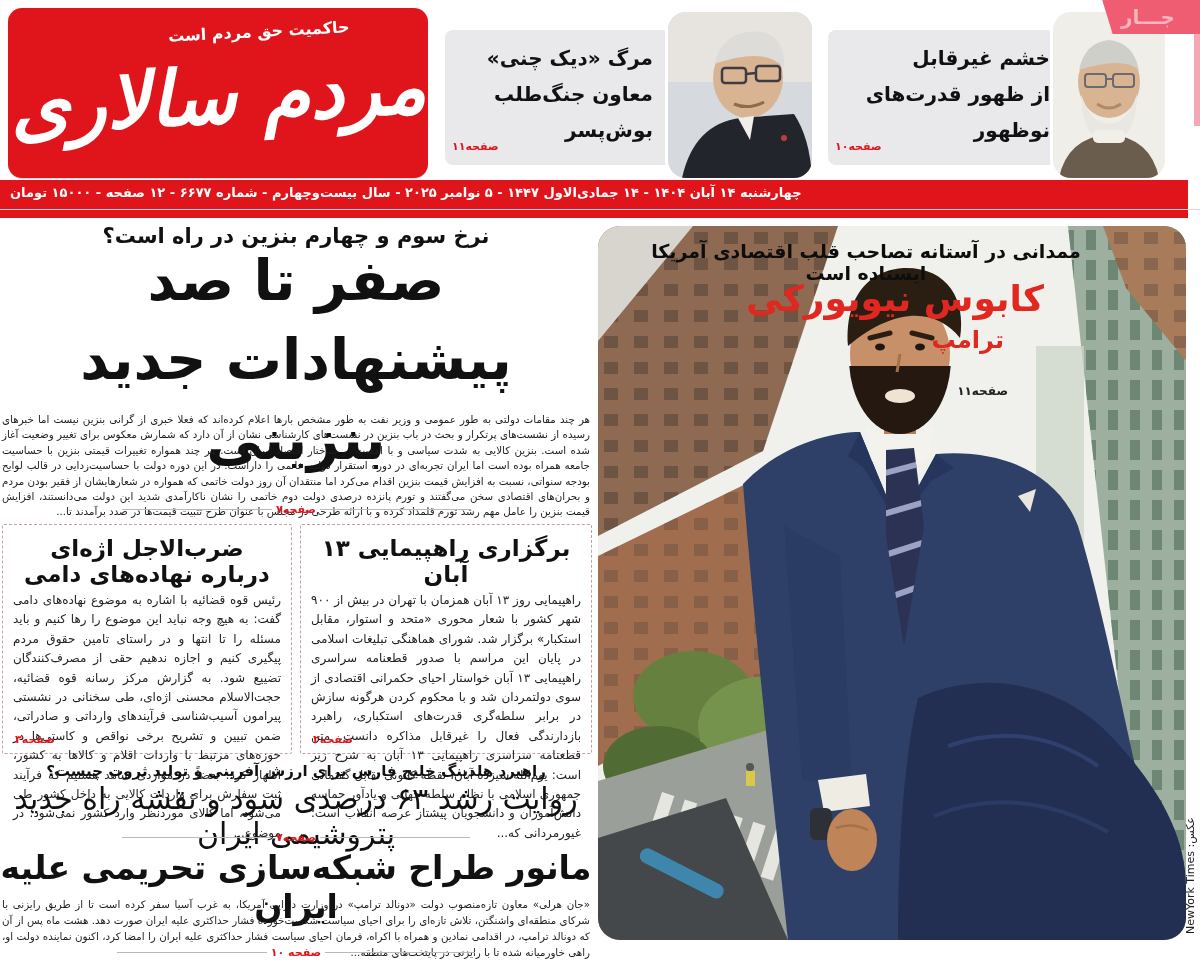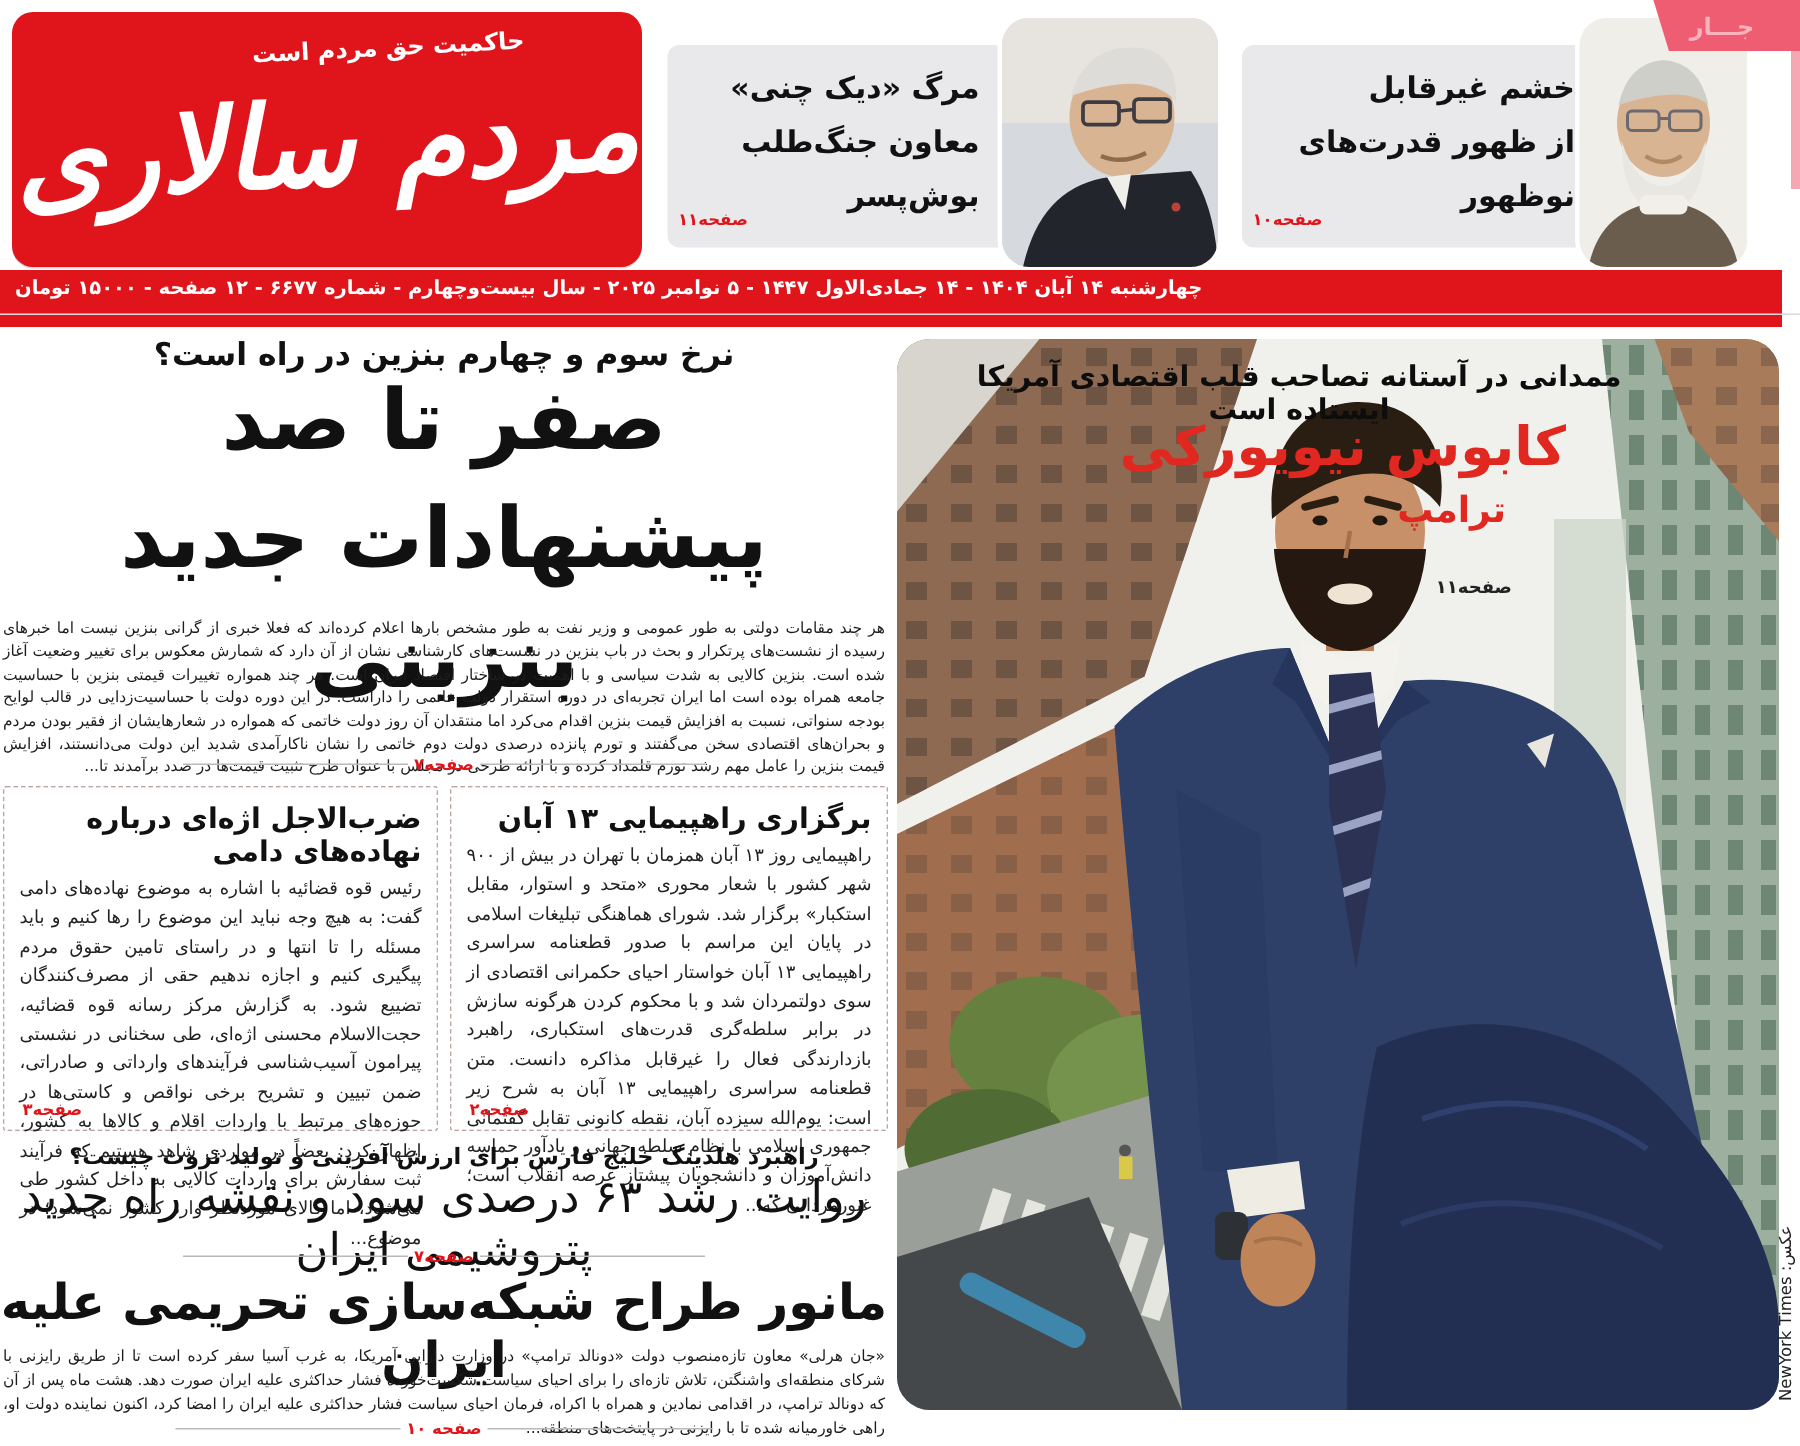--- a/index.html
+++ b/index.html
@@ -27,21 +27,21 @@
   .ts-page{position:absolute;color:#e0151c;font-size:11px;font-weight:bold;}
   .ts-photo{position:absolute;top:12px;height:166px;border-radius:18px;overflow:hidden;
             box-shadow:0 0 0 3px #fff;}
   .ts-photo1{left:668px;width:144px;}
   .ts-photo2{left:1053px;width:112px;}
 
   
   .ribbon{left:1096px;top:0;width:104px;height:34px;background:#ef5d72;
           clip-path:polygon(6% 0,100% 0,100% 100%,16% 100%);
           display:flex;align-items:center;justify-content:center;}
-  .ribbon span{color:#f9b3bd;font-size:16px;font-weight:bold;}
+  .ribbon span{color:#f9b3bd;font-size:20px;font-weight:bold;}
   .ribbon-edge{left:1194px;top:34px;width:6px;height:92px;background:#f5a8b3;}
 
   
   .datebar{left:0;top:180px;width:1188px;height:38px;background:#e0151c;color:#fff;
            font-size:13px;font-weight:bold;line-height:26px;direction:rtl;text-align:left;
            padding-right:0;}
   .datebar span{margin-left:10px;margin-right:8px;display:inline-block;}
   .rule{left:0;top:209px;width:1200px;height:1px;background:#d8d8de;}
 
   
@@ -52,21 +52,21 @@
   .lead-body{left:2px;top:412px;width:588px;font-size:10.3px;line-height:15.4px;
              text-align:justify;color:#1c1c1c;}
   .pref-row{left:0;width:592px;display:flex;align-items:center;justify-content:center;gap:4px;}
   .pline{width:150px;height:1px;background:#b9b9bf;}
   .pref{color:#e0151c;font-size:11px;font-weight:bold;}
 
   
   .nbox{top:524px;height:228px;border:1px dashed #bfa3a3;border-radius:2px;background:#fff;}
   .nbox-left{left:2px;width:288px;}
   .nbox-right{left:300px;width:290px;}
-  .nbox-title{margin:10px 10px 4px;text-align:right;font-size:19px;font-weight:bold;color:#111;}
+  .nbox-title{margin:10px 10px 4px;text-align:center;font-size:23px;font-weight:bold;color:#111;}
   .nbox-body{margin:0 10px;font-size:12px;line-height:19.4px;text-align:justify;color:#222;}
   .nbox-page{position:absolute;left:12px;bottom:7px;color:#e0151c;font-size:11px;font-weight:bold;}
 
   .bot-kicker{top:762px;font-size:15px;font-weight:bold;}
   .bot-h1{top:781px;font-size:30px;font-weight:400;}
   .bot-h2{top:848px;font-size:33px;font-weight:900;}
   .bot-body{left:2px;top:896px;width:588px;font-size:10.3px;line-height:16px;
             text-align:justify;color:#1c1c1c;}
 
   

